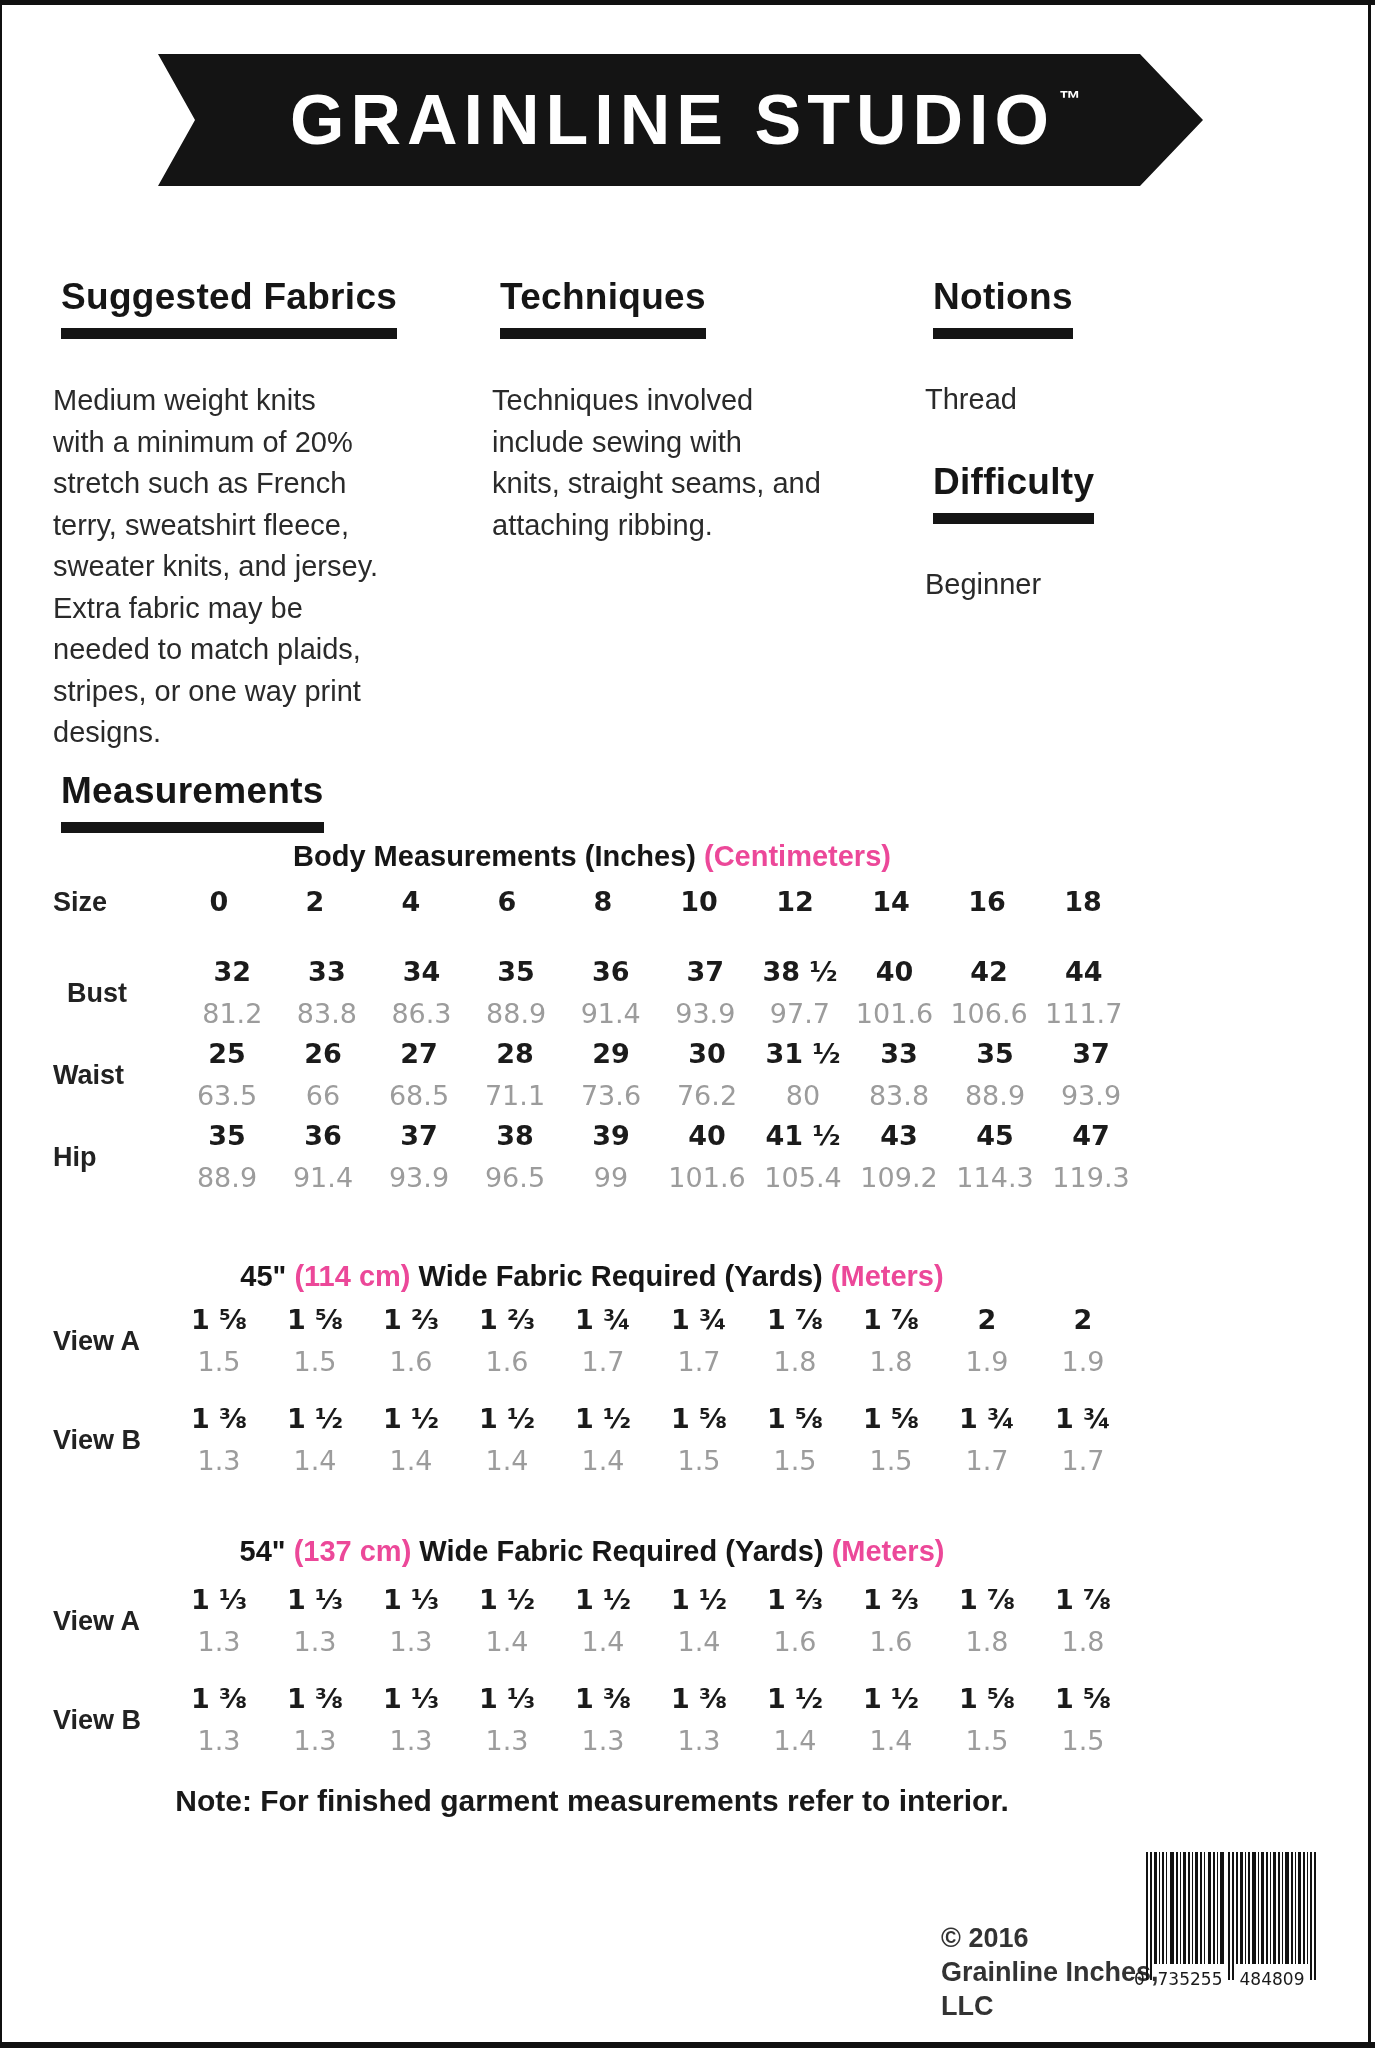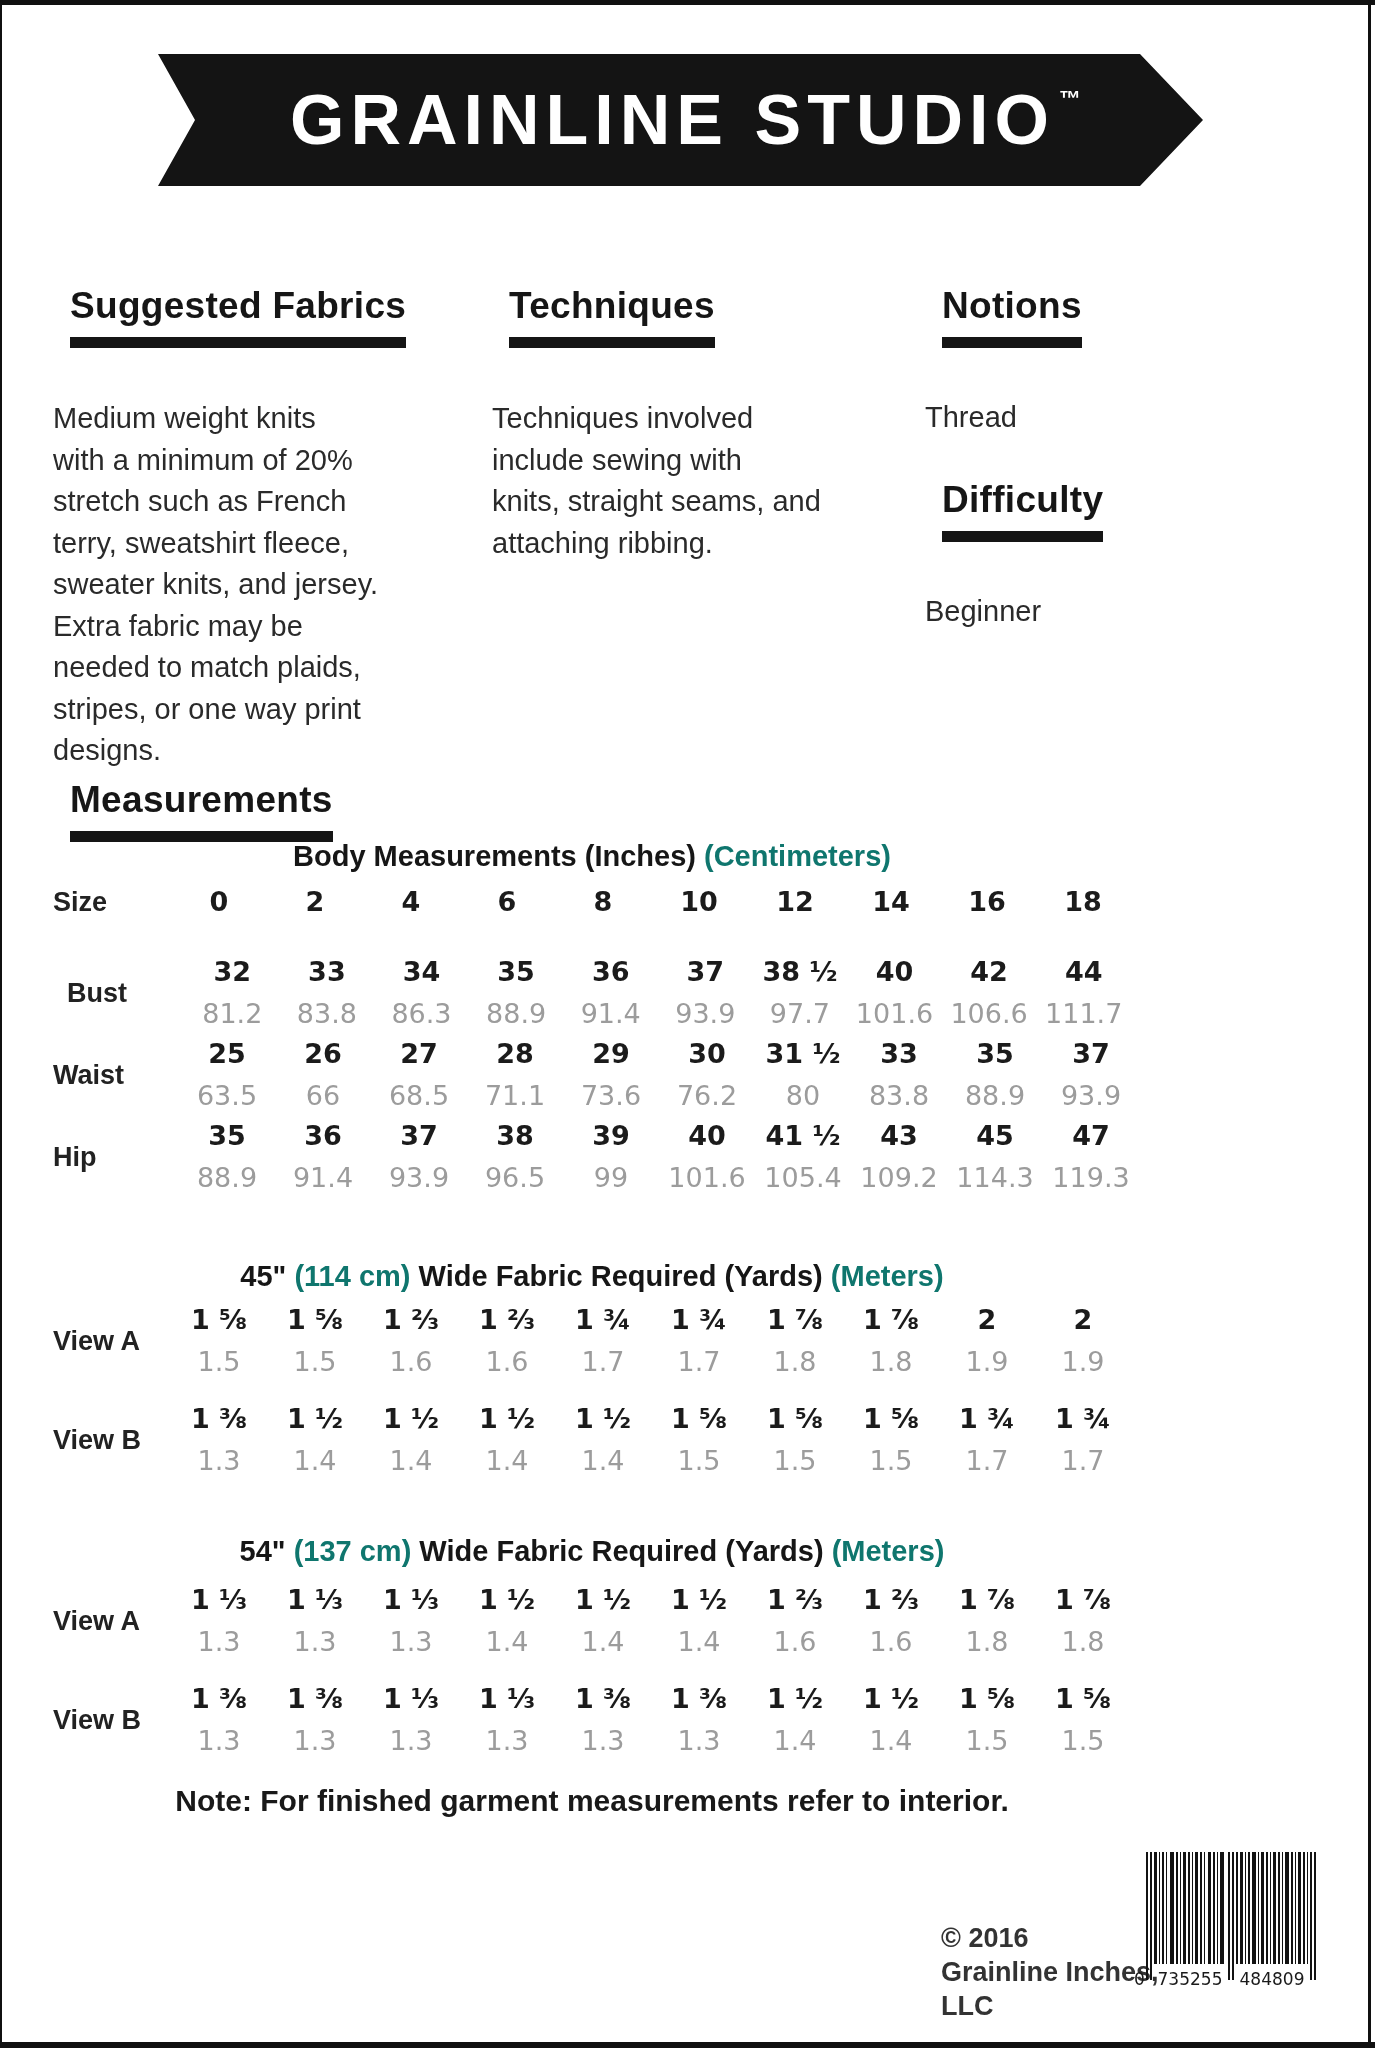--- a/index.html
+++ b/index.html
@@ -18,31 +18,31 @@
           display:flex;align-items:center;justify-content:center;
           padding-left:37px;padding-right:63px;box-sizing:border-box;}
   .banner .brand{color:#ffffff;font-size:70px;font-weight:700;letter-spacing:6px;white-space:nowrap;margin-left:36px;}
   .banner sup{font-size:22px;letter-spacing:0;vertical-align:38px;margin-left:4px;}
 
   
   .col{position:absolute;top:268px;}
   .col-fabrics{left:53px;width:390px;}
   .col-techniques{left:492px;width:430px;}
   .col-notions{left:925px;width:280px;}
-  h2.sec{display:inline-block;margin:17px;font-size:37px;font-weight:700;letter-spacing:.3px;
+  h2.sec{display:inline-block;margin:8px;font-size:37px;font-weight:700;letter-spacing:.3px;
          padding-bottom:10px;border-bottom:11px solid #151515;color:#161616;}
   .sec-body{margin-top:33px;font-size:29px;line-height:41.5px;color:#2a2a2a;white-space:pre-line;}
   .col-notions .sec-body{margin-top:32px;}
   h2.sec.second{margin-top:40px;}
 
   
   .meas-head{position:absolute;left:53px;top:762px;}
   .tables{position:absolute;left:53px;top:838px;width:1078px;}
   .t-header{font-size:29px;font-weight:700;text-align:center;line-height:36px;color:#161616;}
-  .t-header .gray{color:#0f766e;}
+  .t-header .gray{color:#ec4899;}
   .grid{display:grid;grid-template-columns:118px repeat(10,1fr);align-items:center;line-height:36px;}
   .row-label{font-size:27px;font-weight:700;color:#222;text-align:left;}
   .cell{text-align:center;font-family:"DejaVu Sans","Liberation Sans",sans-serif;}
   .num-row .cell{font-size:27px;font-weight:700;color:#1b1b1b;}
   .m-row .cell{display:flex;flex-direction:column;gap:6px;}
   .m-row .in{font-size:27px;font-weight:700;color:#1b1b1b;line-height:36px;}
   .m-row .cm{font-size:27px;font-weight:400;color:#9c9c9c;line-height:36px;}
   .size-row{margin-top:10px;}
   .row-bust{margin-top:34px;margin-left:14px;}
   .row-waist,.row-hip{margin-top:4px;gap:16px;}

